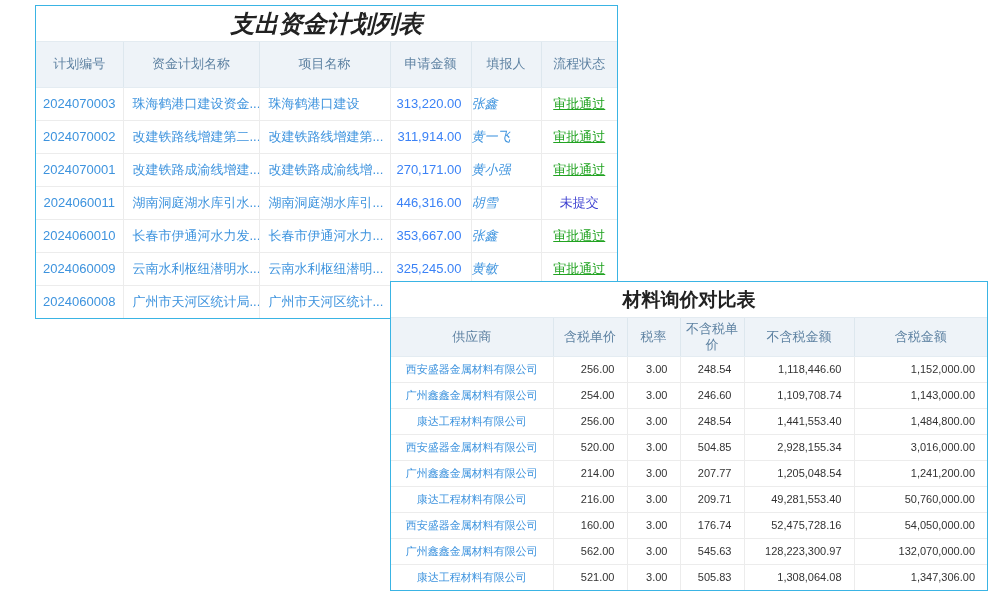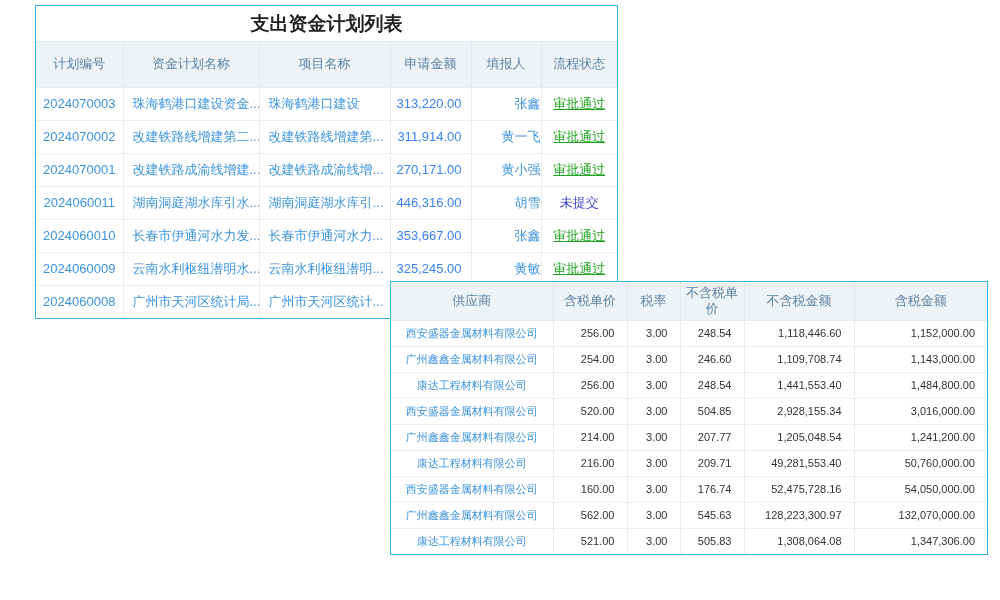--- a/index.html
+++ b/index.html
@@ -16,27 +16,27 @@
     border-right:1px solid #dde7ee; border-bottom:1px solid #e4ecf2;
     text-align:center; vertical-align:middle; line-height:1.25; }
   th:last-child { border-right:none; }
   td { border-right:1px solid #ececec; border-bottom:1px solid #ececec;
     vertical-align:middle; white-space:nowrap; overflow:hidden; background:#fff; }
   td:last-child { border-right:none; }
   tr:last-child td { border-bottom:none; }
 
   
   #plan-card { left:35px; top:5px; width:583px; z-index:1; }
-  #plan-card .card-title { height:36px; line-height:35px; font-size:19px; }
+  #plan-card .card-title { height:36px; line-height:35px; font-size:24px;font-style:italic; }
   #plan-card th { height:45px; font-size:13px; }
   #plan-card td { height:33px; font-size:13px; }
   .c-id  { text-align:center; }
   .c-name, .c-proj { text-align:left; padding-left:9px; padding-right:4px; }
   .c-amt { text-align:right; padding-right:9px; color:#3b82f6; }
-  .c-rep { text-align:right; }
+  .c-rep { text-align:left;font-style:italic; }
   .c-status { text-align:center; }
   .link { color:#3d93de; cursor:pointer; }
   .st-approved { color:#21a321; text-decoration:underline; cursor:pointer; }
   .st-unsubmitted { color:#3c3fd0; cursor:pointer; }
 
   
   #quote-card { left:390px; top:281px; width:598px; z-index:2; }
   #quote-card .card-title { height:36px; line-height:35px; font-size:19px; }
   #quote-card th { height:38px; font-size:13px; padding:2px 3px; }
   #quote-card td { height:26px; font-size:11px; }
@@ -124,20 +124,21 @@
             <td class="c-proj link">广州市天河区统计...</td>
             <td class="c-amt"></td>
             <td class="c-rep link"></td>
             <td class="c-status"></td>
           </tr>
         </tbody>
     </table>
   </div>
 
   <div class="table-card" id="quote-card">
+    <div class="card-title">材料询价对比表</div>
     <table>
       <colgroup>
         <col style="width:162px">
           <col style="width:74px">
           <col style="width:53px">
         <col style="width:64px">
           <col style="width:110px">
           <col style="width:133px">
       </colgroup>
       <thead>

